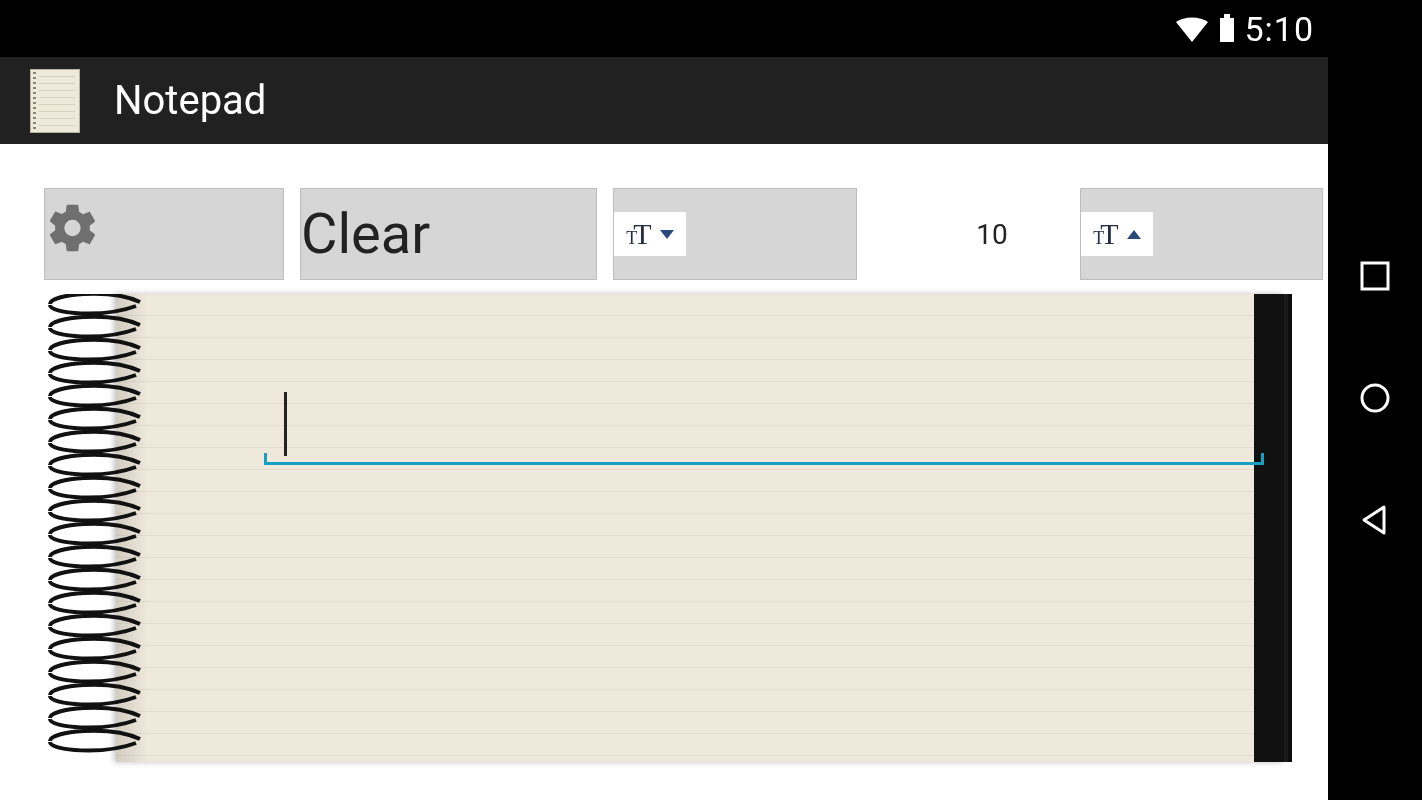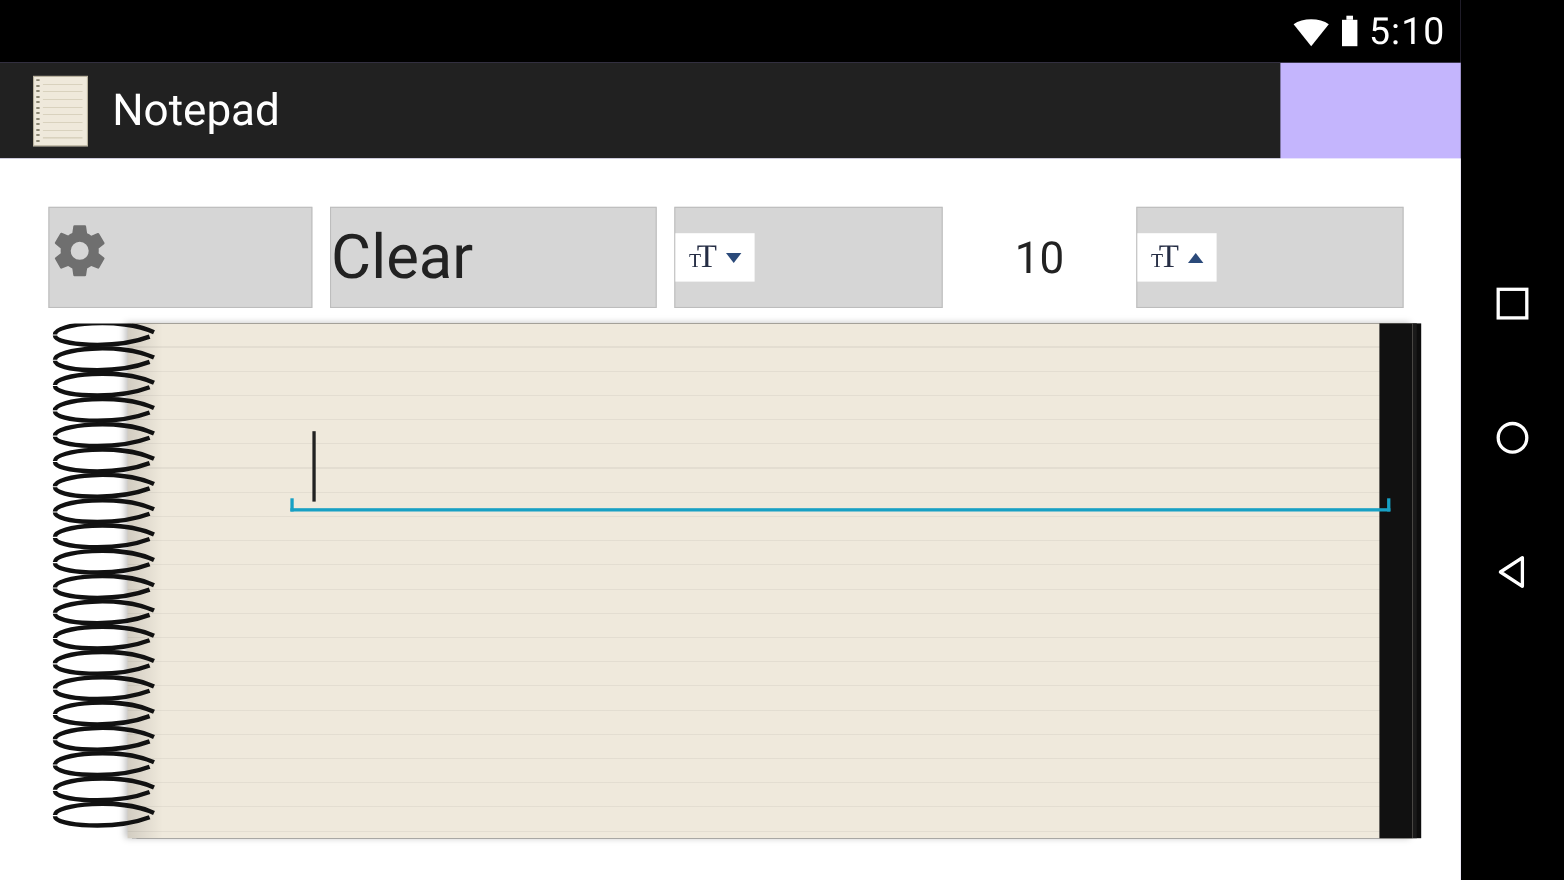--- a/index.html
+++ b/index.html
@@ -7,33 +7,33 @@
   
   .navbar{position:absolute;top:0;right:0;width:94px;height:800px;background:#000;display:flex;flex-direction:column;align-items:center;justify-content:center;gap:84px;}
   .navbar svg{width:34px;height:34px;}
   
   .screen{position:absolute;top:0;left:0;width:1328px;height:800px;background:#c4b5fd;}
   
   .statusbar{position:absolute;top:0;left:0;width:1328px;height:57px;background:#000;color:#fff;display:flex;align-items:center;justify-content:flex-end;padding-right:14px;box-sizing:border-box;gap:8px;}
   .statusbar .clock{font-size:34px;font-weight:400;letter-spacing:1px;}
   .statusbar svg{display:block;}
   
-  .actionbar{position:absolute;top:57px;left:0;width:1164px;height:87px;background:#212121;color:#fff;display:flex;align-items:center;padding-left:30px;box-sizing:border-box;gap:22px;}
+  .actionbar{position:absolute;top:57px;left:0;width:1328px;height:87px;background:#212121;color:#fff;display:flex;align-items:center;padding-left:30px;box-sizing:border-box;gap:34px;}
   .appicon{width:48px;height:62px;background:#efe9db;border:1px solid #b9b29e;position:relative;}
   .appicon::before{content:"";position:absolute;left:2px;top:2px;bottom:2px;width:3px;background:repeating-linear-gradient(to bottom,#8a8673 0 2px,transparent 2px 5px);}
   .appicon::after{content:"";position:absolute;left:8px;right:4px;top:6px;bottom:6px;background:repeating-linear-gradient(to bottom,#d9d2be 0 1px,transparent 1px 7px);}
   .apptitle{font-size:40px;font-weight:400;color:#fff;}
   
   .content{position:absolute;top:144px;left:0;width:1328px;bottom:0;background:#fff;}
   .toolbar{position:absolute;top:44px;left:0;width:1328px;height:92px;display:flex;align-items:stretch;gap:0;}
   .tbtn{background:#d6d6d6;border:1px solid #bdbdbd;display:flex;align-items:center;justify-content:flex-start;font-size:48px;color:#222;box-sizing:border-box;cursor:pointer;}
   .b-settings{margin-left:44px;width:240px;}
   .b-clear{margin-left:16px;width:297px;font-size:56px;}
   .b-dec{margin-left:16px;width:244px;}
-  .fontbox{width:176px;display:flex;align-items:center;justify-content:center;font-size:40px;color:#222;}
+  .fontbox{width:176px;display:flex;align-items:center;justify-content:center;font-size:28px;color:#222;padding-left:47px;}
   .b-inc{width:243px;}
   .ttbox{background:#fff;width:72px;height:44px;display:flex;align-items:center;justify-content:center;gap:12px;}
   .tT{font-family:"Times New Roman",serif;font-size:30px;color:#252d44;letter-spacing:-4px;}
   .tT .small{font-size:18px;vertical-align:baseline;}
   .tri-dn{width:0;height:0;border-left:7px solid transparent;border-right:7px solid transparent;border-top:9px solid #2b4a7a;}
   .tri-up{width:0;height:0;border-left:7px solid transparent;border-right:7px solid transparent;border-bottom:9px solid #2b4a7a;}
 
   
   .notepad-wrap{position:absolute;top:150px;left:44px;width:1240px;height:468px;}
   .spiral{position:absolute;left:0;top:0;width:122px;bottom:0;z-index:3;pointer-events:none;}

